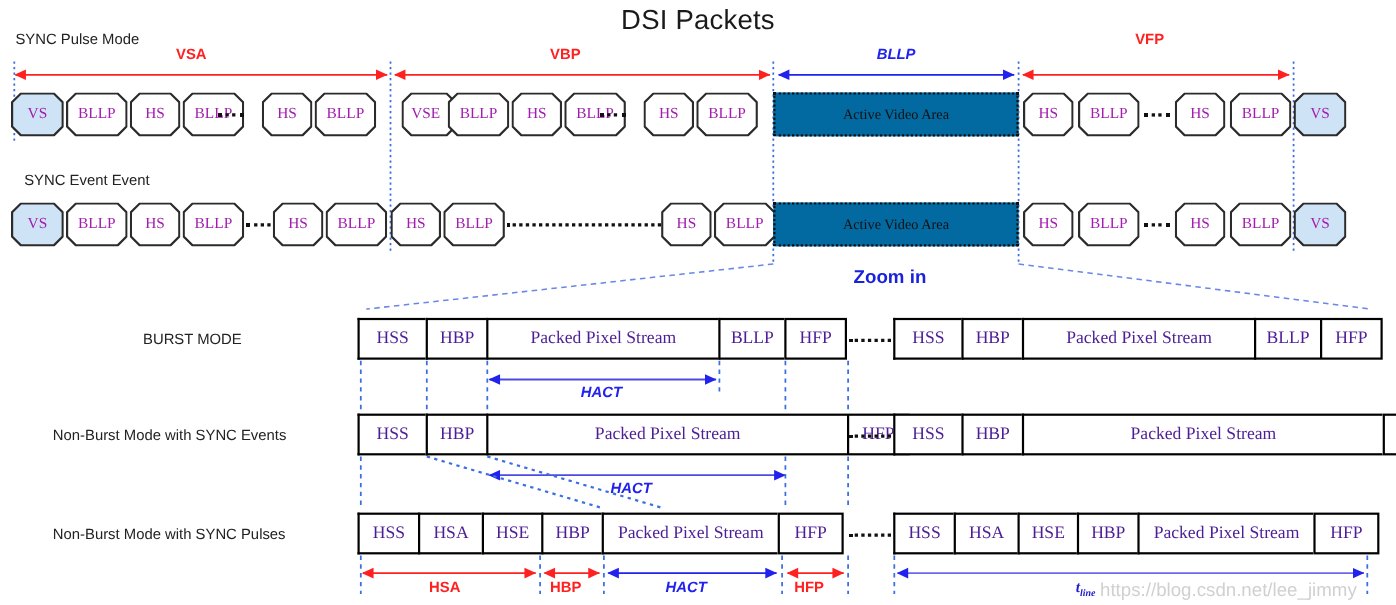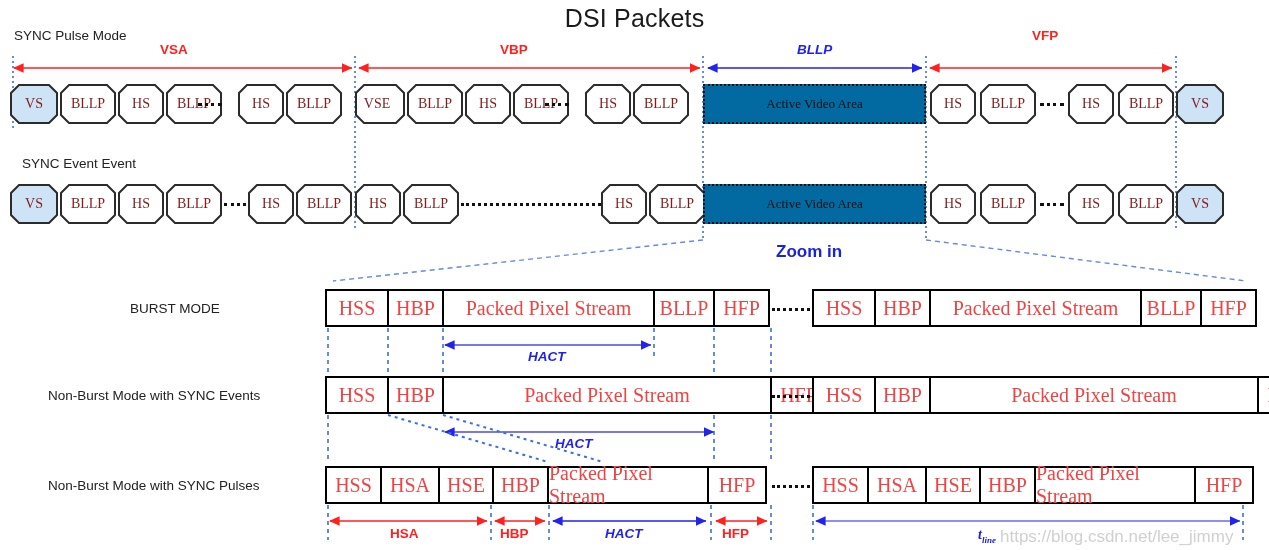--- a/index.html
+++ b/index.html
@@ -8,31 +8,31 @@
   .abs{position:absolute;}
 
   
   #page-title{left:0;top:4px;width:1269px;text-align:center;
       font-size:25px;font-weight:400;letter-spacing:.2px;color:#1a1a1a;}
 
   
   .mode-caption{font-size:13.5px;color:#222;white-space:nowrap;}
   .pkt-wrap{position:absolute;height:40px;}
   .oct-label{position:absolute;inset:0;display:flex;align-items:center;justify-content:center;
-       font-family:"Liberation Serif", serif;font-size:14px;color:#7f1d1d;pointer-events:none;}
+       font-family:"Liberation Serif", serif;font-size:14px;color:#a21caf;pointer-events:none;}
 
   
   .ava{box-sizing:border-box;border:2px dotted #111;background:#0369a1;
        display:flex;align-items:center;justify-content:center;
        font-family:"Liberation Serif", serif;font-size:13px;height:40px;}
 
   
   .rbox{box-sizing:border-box;height:38px;border:2px solid #000;background:#fff;
         display:flex;align-items:center;justify-content:center;
-        font-family:"Liberation Serif", serif;font-size:20px;color:#ef4444;
+        font-family:"Liberation Serif", serif;font-size:16px;color:#4c1d95;
         border-right-width:0;}
   .rbox.last{border-right-width:2px;}
 
   
   .hdots{height:0;border-top:3px dotted #111;}
   .arr-label{position:absolute;font-size:13.5px;font-weight:700;white-space:nowrap;}
   .arr-label.ital{font-style:italic;}
 
   #zoom-in-label{font-size:17px;color:#1a22dd;}
 
@@ -146,21 +146,21 @@
         <polygon points="9,1 37,1 45,9 45,31 37,39 9,39 1,31 1,9" fill="#ffffff" stroke="#2b2b2b" stroke-width="2"></polygon>
       </svg>
       <div class="oct-label">HS</div>
     </div>
     <div class="pkt-wrap" style="left: 286px; top: 0px; width: 56px;">
       <svg width="56" height="40" style="position: absolute; left: 0px; top: 0px;">
         <polygon points="9,1 47,1 55,9 55,31 47,39 9,39 1,31 1,9" fill="#ffffff" stroke="#2b2b2b" stroke-width="2"></polygon>
       </svg>
       <div class="oct-label">BLLP</div>
     </div>
-    <div class="pkt-wrap" style="left: 355px; top: 0px; width: 44px;">
+    <div class="pkt-wrap" style="left: 365px; top: 0px; width: 44px;">
       <svg width="50" height="40" style="position: absolute; left: 0px; top: 0px;">
         <polygon points="9,1 41,1 49,9 49,31 41,39 9,39 1,31 1,9" fill="#ffffff" stroke="#2b2b2b" stroke-width="2"></polygon>
       </svg>
       <div class="oct-label">VSE</div>
     </div>
     <div class="pkt-wrap" style="left: 407px; top: 0px; width: 56px;">
       <svg width="56" height="40" style="position: absolute; left: 0px; top: 0px;">
         <polygon points="9,1 47,1 55,9 55,31 47,39 9,39 1,31 1,9" fill="#ffffff" stroke="#2b2b2b" stroke-width="2"></polygon>
       </svg>
       <div class="oct-label">BLLP</div>

